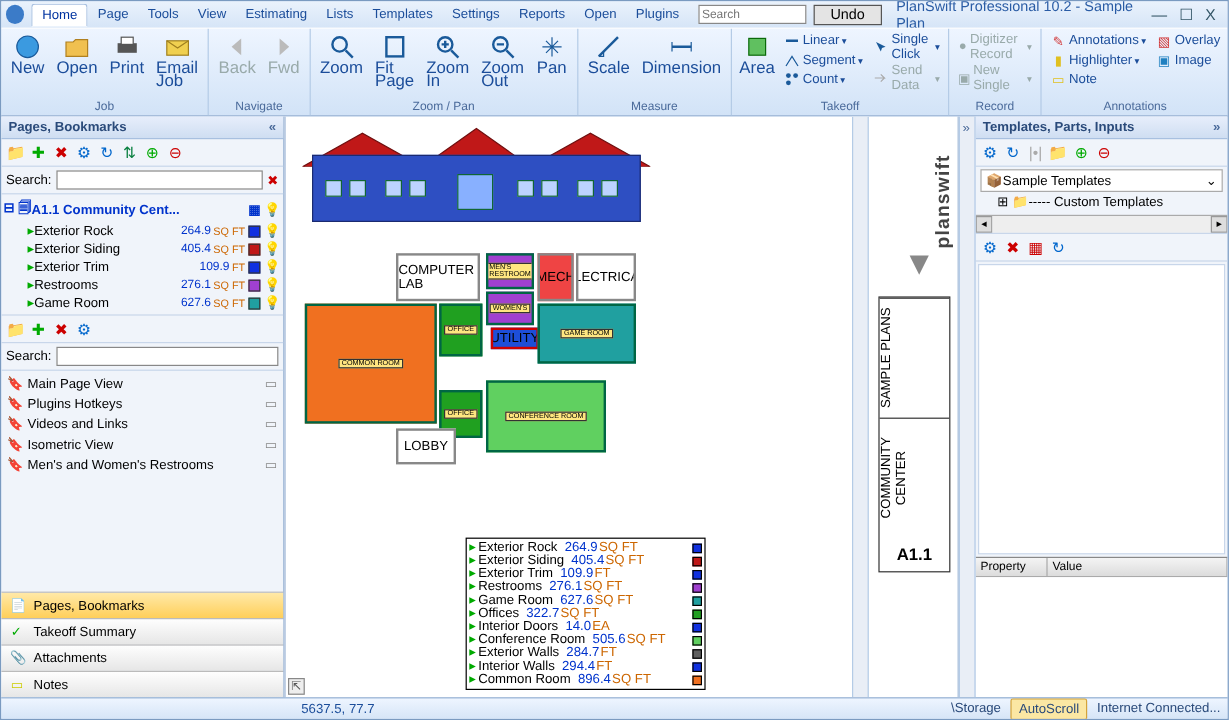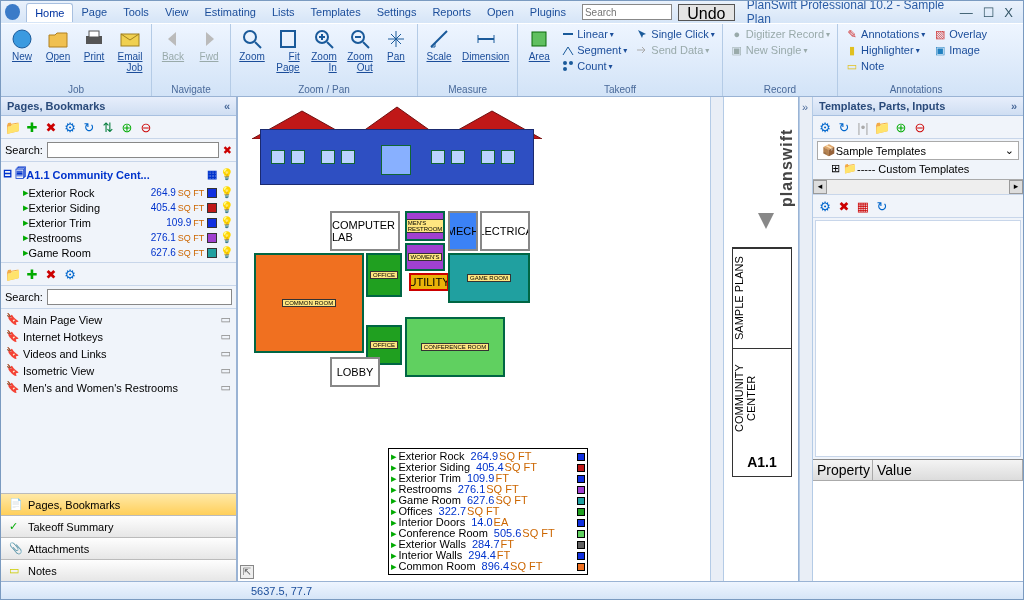--- a/index.html
+++ b/index.html
@@ -4,31 +4,31 @@
 <style>
 * { margin:0; padding:0; box-sizing:border-box; font-family:Tahoma,Arial,sans-serif; font-size:11px; }
 body { width:1024px; height:600px; background:#d9e6f7; overflow:hidden; display:flex; flex-direction:column; border:1px solid #7a9ac0; }
 
 .titlebar { height:22px; background:linear-gradient(#eaf2fc,#d6e5f7); display:flex; align-items:center; padding:0 4px; }
 .titlebar .logo { width:16px; height:16px; border-radius:50%; background:#3b7bc8; margin-right:6px; }
 .titlebar .tabs { display:flex; gap:0; }
 .titlebar .tab { padding:3px 8px; color:#1b4d9a; cursor:pointer; }
 .titlebar .tab.active { background:#fff; border:1px solid #a8c0e0; border-bottom:none; border-radius:3px 3px 0 0; color:#0033a0; }
 .titlebar .search { margin-left:8px; width:90px; height:16px; border:1px solid #888; background:#fff; font-size:10px; padding:0 2px; }
-.titlebar .undo { margin-left:6px; width:60px; height:17px; border:1px solid #555; background:#e4e4e4; font-size:16px; }
+.titlebar .undo { margin-left:6px; width:60px; height:17px; border:1px solid #555; background:#e4e4e4; font-size:12px; }
 .titlebar .apptitle { margin-left:12px; color:#2a5ca5; font-size:12px; }
 .winctl { margin-left:auto; display:flex; gap:10px; padding-right:6px; color:#356; }
 .winctl span { cursor:pointer; font-size:13px; }
 
 .ribbon { height:74px; background:linear-gradient(#eef5ff,#d2e3f7); border-top:1px solid #fff; border-bottom:1px solid #9ab3d4; display:flex; }
 .rgroup { border-right:1px solid #b4cbe6; display:flex; flex-direction:column; padding:2px 4px 0; }
 .rgroup .items { display:flex; gap:2px; flex:1; }
 .rbtn { display:flex; flex-direction:column; align-items:center; justify-content:flex-start; padding:2px 4px; min-width:34px; cursor:pointer; color:#1b4d9a; }
 .rbtn .ic { width:22px; height:22px; margin-bottom:1px; display:flex; align-items:center; justify-content:center; }
-.rbtn .lbl { font-size:10px; text-align:right; line-height:11px;text-decoration:underline; }
+.rbtn .lbl { font-size:14px; text-align:left; line-height:11px; }
 .rbtn.small { min-width:auto; flex-direction:row; padding:1px 3px; }
 .rbtn.small .ic { width:14px; height:14px; margin:0 2px 0 0; }
 .rbtn.gray { color:#9aa; }
 .rgroup .caption { text-align:center; font-size:10px; color:#4a6a9a; padding-bottom:1px; }
 .vcol { display:flex; flex-direction:column; gap:0; }
 .carrot { font-size:8px; margin-left:2px; }
 
 .main { flex:1; display:flex; overflow:hidden; }
 .left { width:236px; background:#f0f4fa; border-right:1px solid #9ab3d4; display:flex; flex-direction:column; }
 .panehdr { background:linear-gradient(#e7eefb,#cfdef2); border-bottom:1px solid #a8c0e0; padding:3px 6px; font-weight:bold; color:#2a4a7a; display:flex; align-items:center; }
@@ -73,21 +73,21 @@
 .legend .lr .lval { color:#0033cc; margin-left:6px; }
 .legend .lr .lunit { color:#cc6600; margin-left:1px; }
 .expand { position:absolute; left:2px; bottom:2px; width:14px; height:14px; border:1px solid #888; background:#eee; color:#555; font-size:10px; text-align:center; }
 .vbar { position:absolute; top:0; height:100%; width:14px; background:#e9eef6; border-left:1px solid #b4cbe6; border-right:1px solid #b4cbe6; }
 
 .right { width:210px; background:#f0f4fa; display:flex; flex-direction:column; }
 .tmpltree { padding:2px 4px; }
 .tmpltree .row { display:flex; align-items:center; padding:2px 0; }
 .propgrid { margin-top:auto; border-top:1px solid #888; }
 .propgrid .ph { display:flex; background:linear-gradient(#f4f4f4,#dcdcdc); border-bottom:1px solid #aaa; }
-.propgrid .ph div { padding:2px 4px; border-right:1px solid #aaa; font-size:14px; }
+.propgrid .ph div { padding:2px 4px; border-right:1px solid #aaa; font-size:10px; }
 .propgrid .body { height:100px; background:#fff; }
 .scrollstub { display:flex; border-top:1px solid #aaa; }
 .scrollstub .lt, .scrollstub .rt { width:14px; height:14px; background:#ddd; border:1px solid #999; text-align:center; font-size:9px; }
 .scrollstub .mid { flex:1; background:#eee; }
 
 .status { height:18px; background:linear-gradient(#eef5ff,#d6e5f7); border-top:1px solid #9ab3d4; display:flex; align-items:center; font-size:10px; color:#2a4a7a; }
 .status .coord { margin-left:250px; color:#1b4d9a; }
 .status .sbtn { padding:2px 6px; margin-left:2px; cursor:pointer; }
 .status .sbtn.active { background:#fbe7a3; border:1px solid #d4a33a; border-radius:2px; }
 .status .rgt { margin-left:auto; display:flex; }
@@ -458,21 +458,21 @@
       <input style="">
     </div>
     <div class="bmlist" id="bm-items">
         <div class="bm">
           <span class="ic">🔖</span>
           <span>Main Page View</span>
           <span class="go">▭</span>
         </div>
         <div class="bm">
           <span class="ic">🔖</span>
-          <span>Internet Hotkeys</span>
+          <span>Plugins Hotkeys</span>
           <span class="go">▭</span>
         </div>
         <div class="bm">
           <span class="ic">🔖</span>
           <span>Videos and Links</span>
           <span class="go">▭</span>
         </div>
         <div class="bm">
           <span class="ic">🔖</span>
           <span>Isometric View</span>
@@ -525,30 +525,30 @@
     </div>
 
     <div class="plan">
       <div class="room" style="left:80px;top:4px;width:70px;height:40px;background:#fff;border-color:#888">
           <span>COMPUTER LAB</span>
         </div>
       <div class="room" style="left:155px;top:4px;width:40px;height:30px;background:#a040d0">
           <span class="tag">MEN'S
 RESTROOM</span>
         </div>
-      <div class="room" style="left:198px;top:4px;width:30px;height:40px;background:#3b82f6;border-color:#888">
+      <div class="room" style="left:198px;top:4px;width:30px;height:40px;background:#ef4444;border-color:#888">
           <span>MECH</span>
         </div>
       <div class="room" style="left:230px;top:4px;width:50px;height:40px;background:#fff;border-color:#888">
           <span>ELECTRICAL</span>
         </div>
       <div class="room" style="left:155px;top:36px;width:40px;height:28px;background:#a040d0">
           <span class="tag">WOMEN'S</span>
         </div>
-      <div class="room" style="left:159px;top:66px;width:40px;height:18px;background:#eab308;border-color:#c00">
+      <div class="room" style="left:159px;top:66px;width:40px;height:18px;background:#1d4ed8;border-color:#c00">
           <span>UTILITY</span>
         </div>
       <div class="room" style="left:198px;top:46px;width:82px;height:50px;background:#20a0a0">
           <span class="tag">GAME ROOM</span>
         </div>
       <div class="room" style="left:4px;top:46px;width:110px;height:100px;background:#f07020">
           <span class="tag">COMMON ROOM</span>
         </div>
       <div class="room" style="left:116px;top:46px;width:36px;height:44px;background:#20a020">
           <span class="tag">OFFICE</span>
@@ -693,13 +693,18 @@
           <div style="width:60px">Property</div>
           <div style="flex:1">Value</div>
         </div>
       <div class="body"></div>
     </div>
   </div>
 </div>
 
 <div class="status">
   <span class="coord">5637.5, 77.7</span>
+  <div class="rgt">
+    <div class="sbtn">\Storage</div>
+    <div class="sbtn active">AutoScroll</div>
+    <div class="sbtn">Internet Connected...</div>
+  </div>
 </div>
 
 </body></html>

